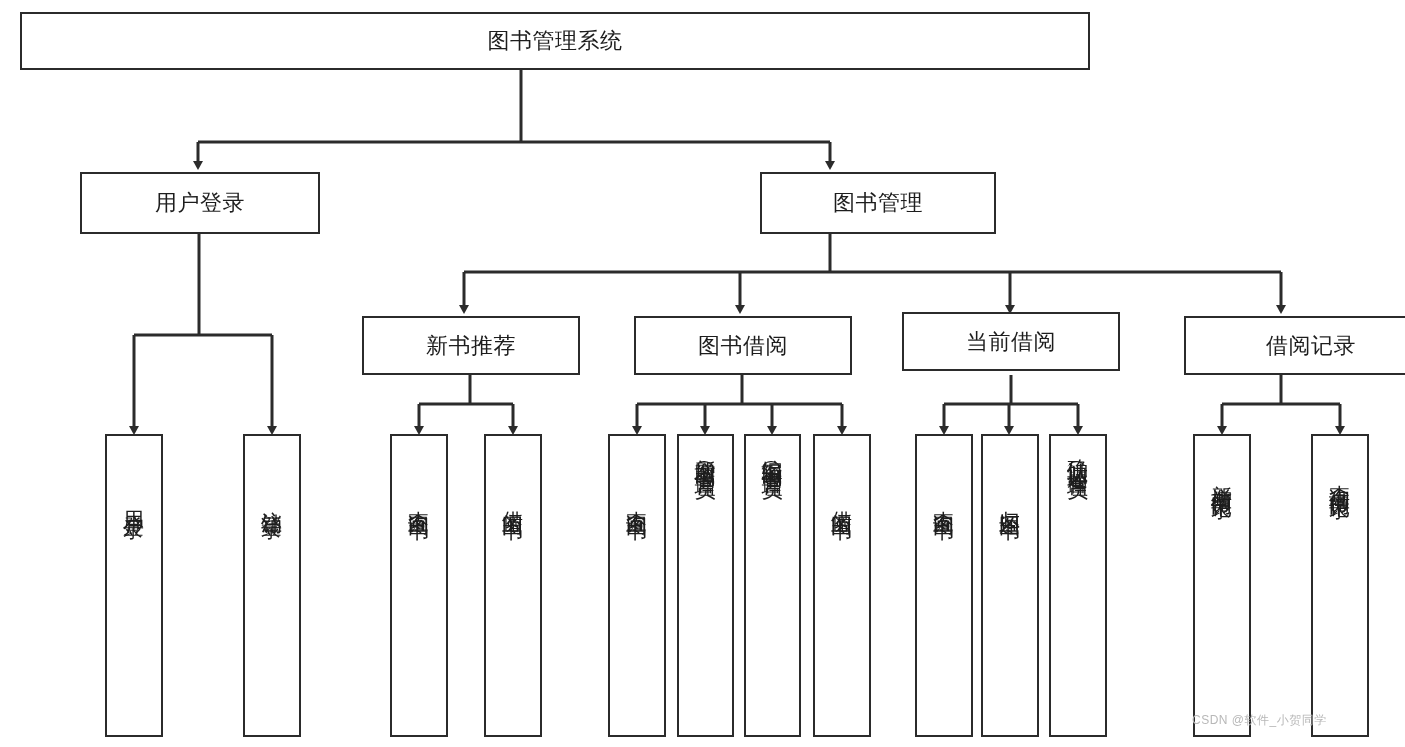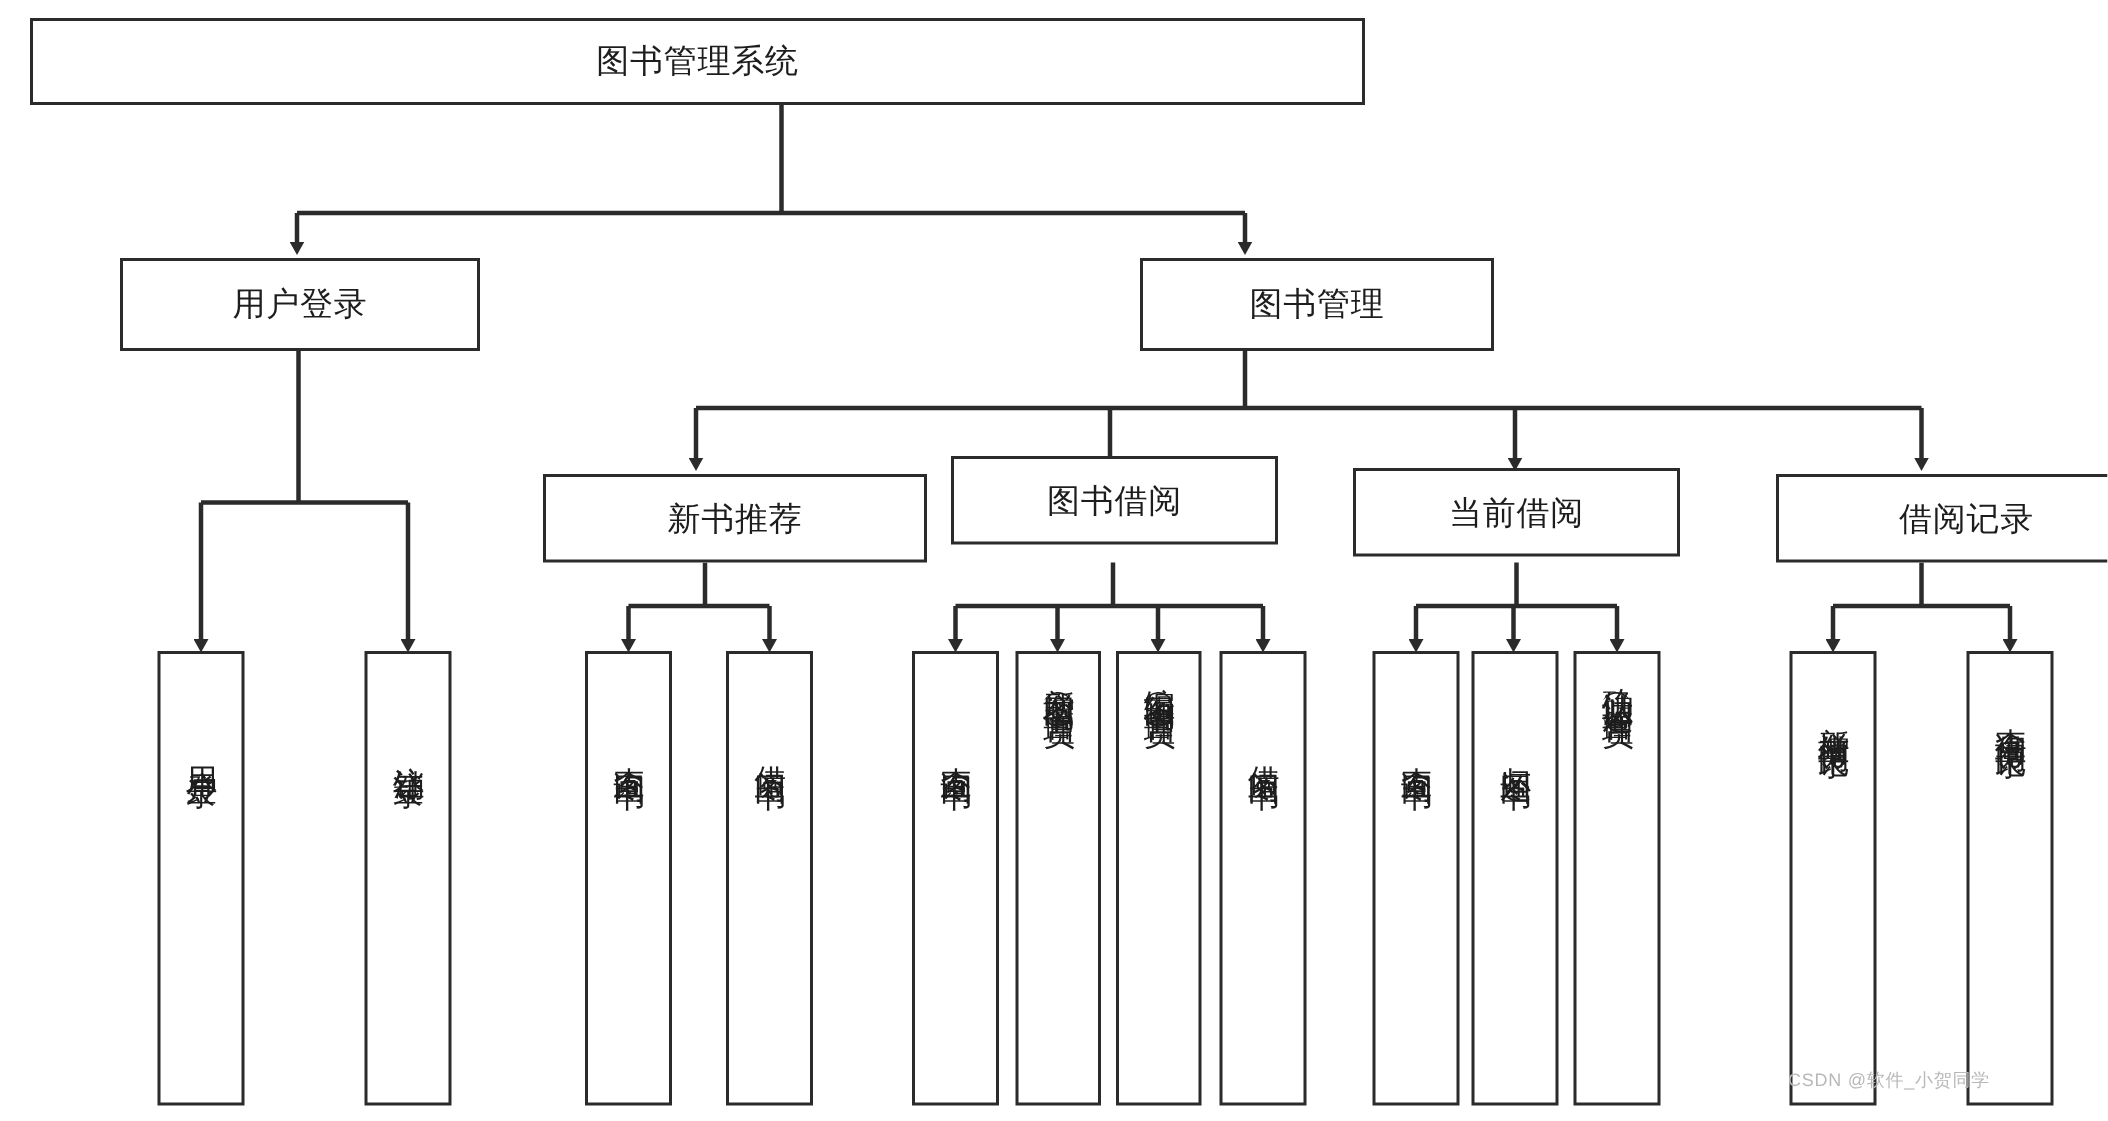--- a/index.html
+++ b/index.html
@@ -123,35 +123,35 @@
       <path d="M1009,404 L1009,427" marker-end="url(#arrow)"></path>
       <path d="M1078,404 L1078,427" marker-end="url(#arrow)"></path>
 
       <path d="M1281,375 L1281,404"></path>
       <path d="M1222,404 L1340,404"></path>
       <path d="M1222,404 L1222,427" marker-end="url(#arrow)"></path>
       <path d="M1340,404 L1340,427" marker-end="url(#arrow)"></path>
     </g>
   </svg>
 
-  <div class="node" style="left:20px; top:12px; width:890px; height:58px;">
+  <div class="node" style="left:20px; top:12px; width:1070px; height:58px;">
     <span class="node-label">图书管理系统</span>
   </div>
 
   <div class="node" style="left:80px; top:172px; width:240px; height:62px;">
     <span class="node-label">用户登录</span>
   </div>
   <div class="node" style="left:712px; top:172px; width:236px; height:62px;margin-left:48px;">
     <span class="node-label">图书管理</span>
   </div>
 
-  <div class="node" style="left:362px; top:316px; width:256px; height:59px;">
+  <div class="node" style="left:362px; top:316px; width:218px; height:59px;">
     <span class="node-label">新书推荐</span>
   </div>
-  <div class="node" style="left:634px; top:304px; width:218px; height:59px;">
+  <div class="node" style="left:634px; top:316px; width:218px; height:59px;">
     <span class="node-label">图书借阅</span>
   </div>
   <div class="node" style="left:902px; top:312px; width:218px; height:59px;">
     <span class="node-label">当前借阅</span>
   </div>
   <div class="node" style="left:1172px; top:316px; width:254px; height:59px;margin-left:12px;">
     <span class="node-label">借阅记录</span>
   </div>
 
   <div class="node leaf short" style="left:105px; top:434px; width:58px; height:303px;">

